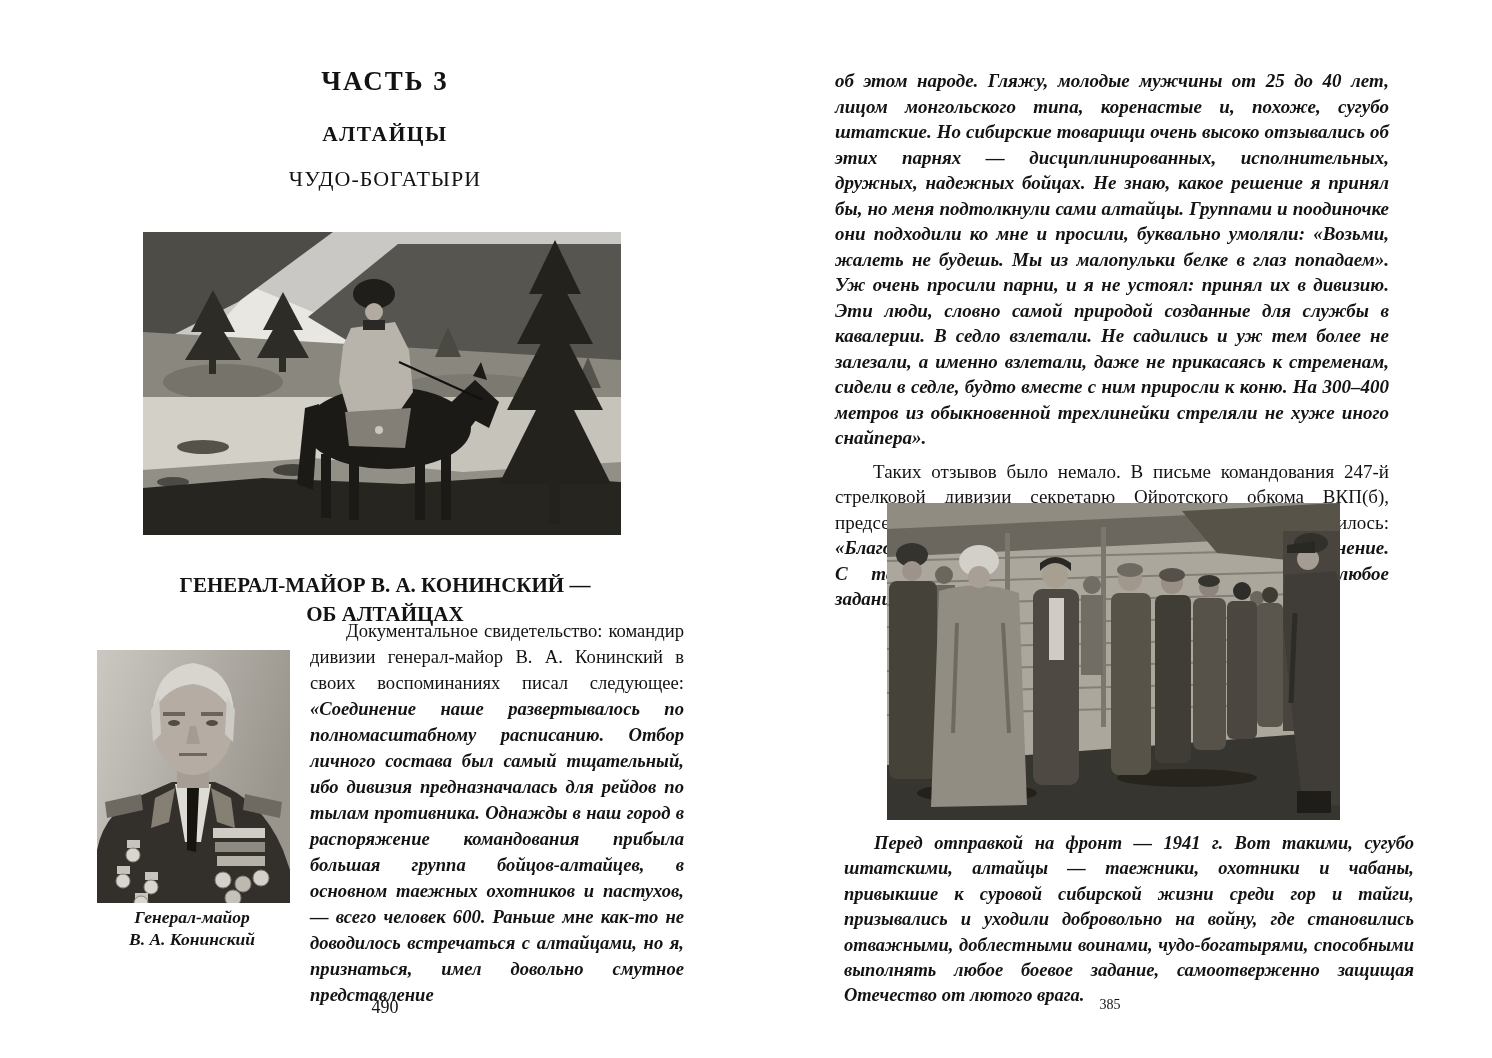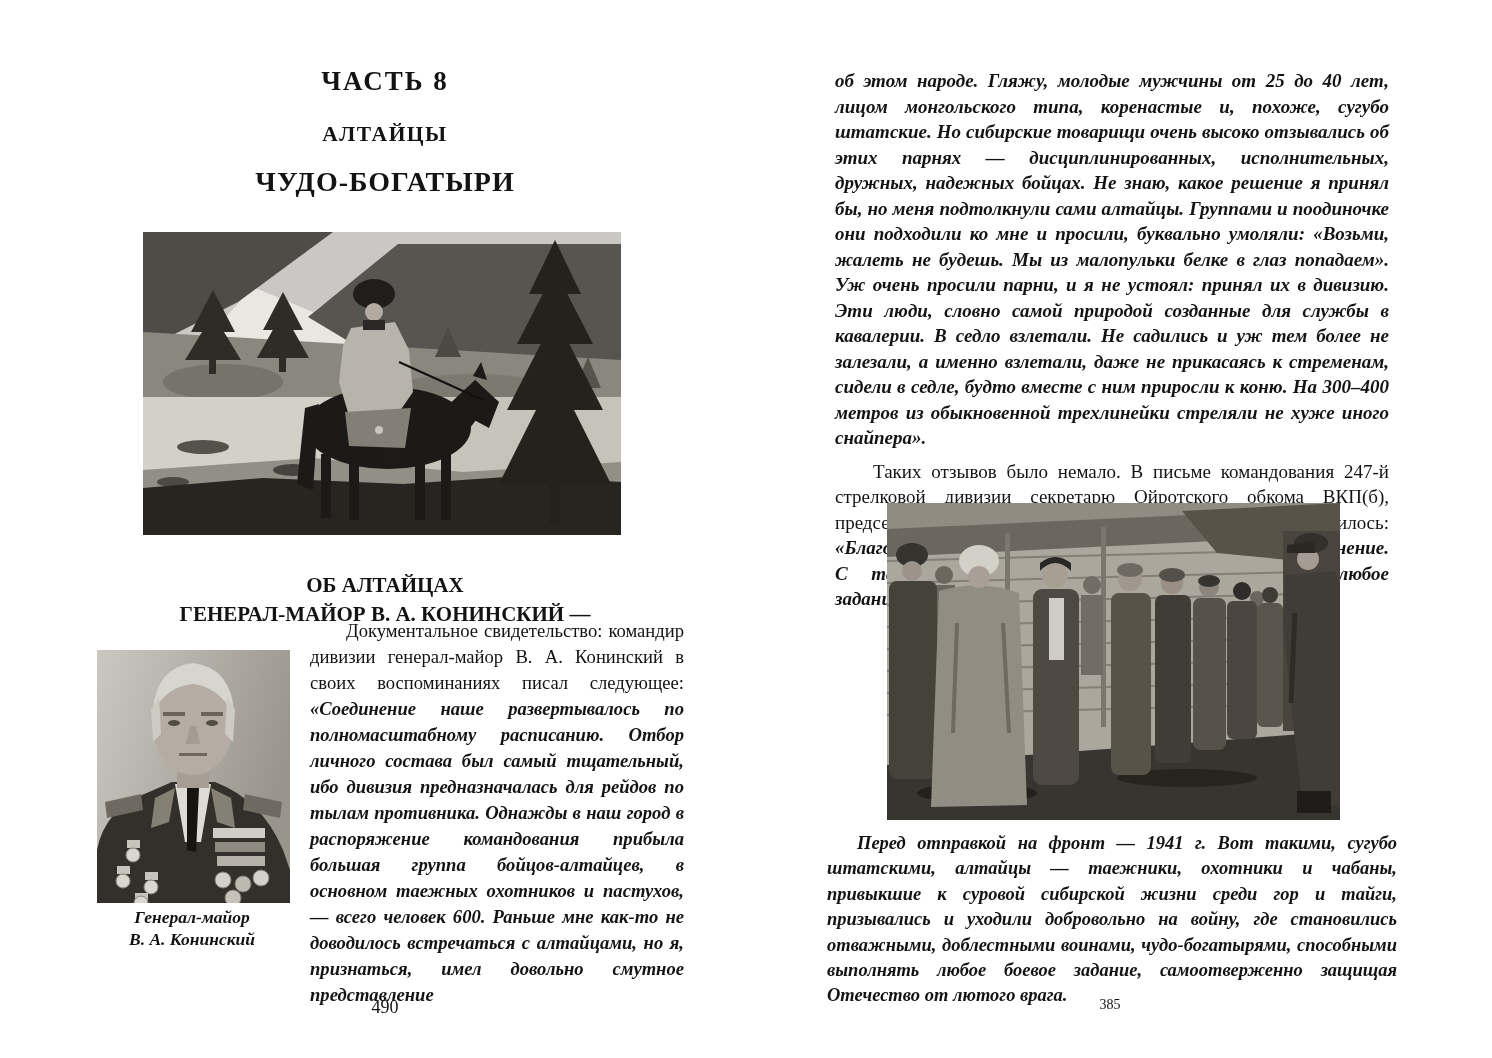--- a/index.html
+++ b/index.html
@@ -12,50 +12,50 @@
     overflow:hidden;
     hyphens:auto;
   }
   .abs{position:absolute;}
   .center{text-align:center;}
   .bi{font-weight:bold;font-style:italic;}
 
   
   .part-heading{left:90px;top:66px;width:590px;font-size:27px;font-weight:bold;letter-spacing:2px;}
   .chapter-heading{left:90px;top:122px;width:590px;font-size:21.5px;font-weight:bold;letter-spacing:1.5px;}
-  .chapter-subheading{left:90px;top:166px;width:590px;font-size:28px;font-weight:bold;letter-spacing:1px;}
+  .chapter-subheading{left:90px;top:166px;width:590px;font-size:22px;font-weight:normal;letter-spacing:1px;}
   .horseman-photo{left:143px;top:232px;width:478px;height:303px;}
   .section-heading{left:90px;top:571px;width:590px;font-size:21px;font-weight:bold;line-height:29px;}
   .portrait-photo{left:97px;top:650px;width:193px;height:253px;}
   .portrait-caption{left:62px;top:906px;width:260px;font-size:17.5px;line-height:22px;}
   .lp-body{
     left:310px;top:618px;width:374px;
     font-size:18.6px;line-height:26px;text-align:justify;text-indent:36px;
   }
   .lp-page-number{left:90px;top:997px;width:590px;font-size:18px;}
 
   
   .rp-text{left:827px;top:60px;width:570px;font-size:19px;line-height:25.5px;text-align:justify;}
   .rp-text p{margin:8px;}
   .rp-text .letter-par{text-indent:38px;}
   .recruits-photo{left:887px;top:503px;width:453px;height:317px;}
   .rp-caption{
-    left:827px;top:831px;width:570px;
+    left:844px;top:831px;width:570px;
     font-size:18.5px;line-height:25.4px;text-align:justify;text-indent:30px;
   }
   .rp-page-number{left:820px;top:997px;width:580px;font-size:14px;}
 
   svg{display:block;width:100%;height:100%;}
 </style>
 </head>
 <body>
 
 <div class="spread">
 
-  <div class="abs part-heading center">ЧАСТЬ 8</div>
+  <div class="abs part-heading center">ЧАСТЬ 3</div>
   <div class="abs chapter-heading center">АЛТАЙЦЫ</div>
   <div class="abs chapter-subheading center">ЧУДО-БОГАТЫРИ</div>
 
   <div class="abs horseman-photo">
     <svg viewBox="0 0 478 303" preserveAspectRatio="none">
       <rect width="478" height="303" fill="#c9c8c4"></rect>
       <g>
         <polygon points="60,110 110,55 170,80 230,35 290,60 340,28 390,58 440,40 478,62 478,150 60,150" fill="#e8e7e2"></polygon>
         <polygon points="200,60 240,70 265,50 300,72 330,55 368,75 268,95 215,85" fill="#c2c0ba" opacity="0.6"></polygon>
         <polygon points="0,0 190,0 95,70 0,118" fill="#4e4c47"></polygon>
@@ -109,22 +109,22 @@
         <rect x="220" y="88" width="22" height="10" fill="#2a2927"></rect>
         <polygon points="228,182 252,180 258,232 240,234" fill="#1c1b18"></polygon>
         <polygon points="202,180 268,176 262,216 206,214" fill="#837f77"></polygon>
         <circle cx="236" cy="198" r="4" fill="#c9c6be"></circle>
         <line x1="256" y1="130" x2="340" y2="168" stroke="#121110" stroke-width="2"></line>
       </g>
     </svg>
   </div>
 
   <div class="abs section-heading center">
+    <div>ГЕНЕРАЛ-МАЙОР В. А. КОНИНСКИЙ —</div>
     <div>ОБ АЛТАЙЦАХ</div>
-    <div>ГЕНЕРАЛ-МАЙОР В. А. КОНИНСКИЙ —</div>
   </div>
 
   <div class="abs portrait-photo">
     <svg viewBox="0 0 193 253" preserveAspectRatio="none">
       <defs>
         <linearGradient id="pg" x1="0" y1="0" x2="1" y2="0.4">
           <stop offset="0" stop-color="#cbc8c2"></stop>
           <stop offset="1" stop-color="#99958d"></stop>
         </linearGradient>
       </defs>

